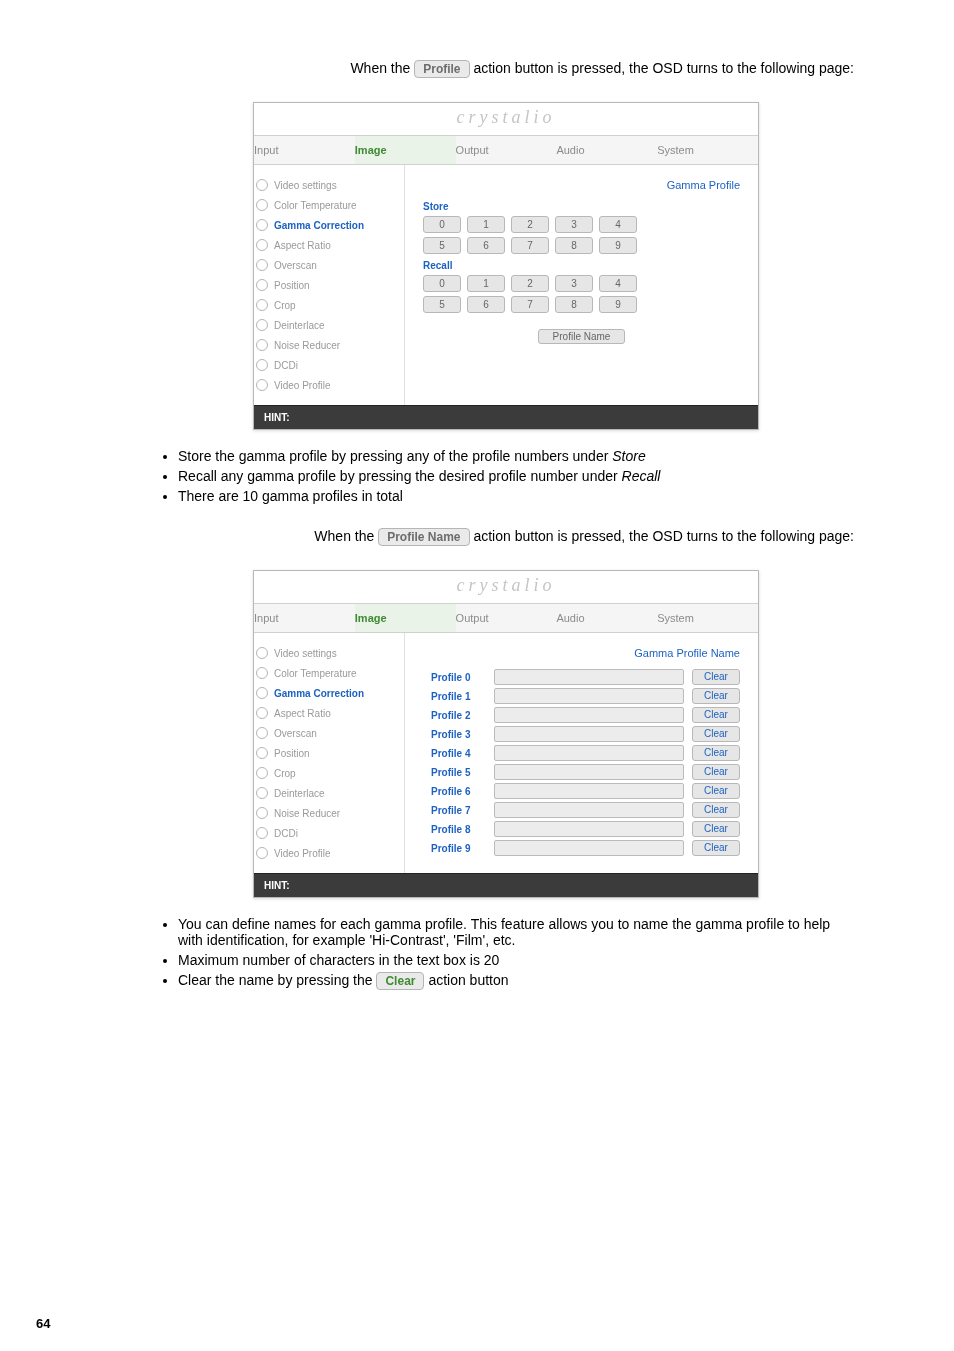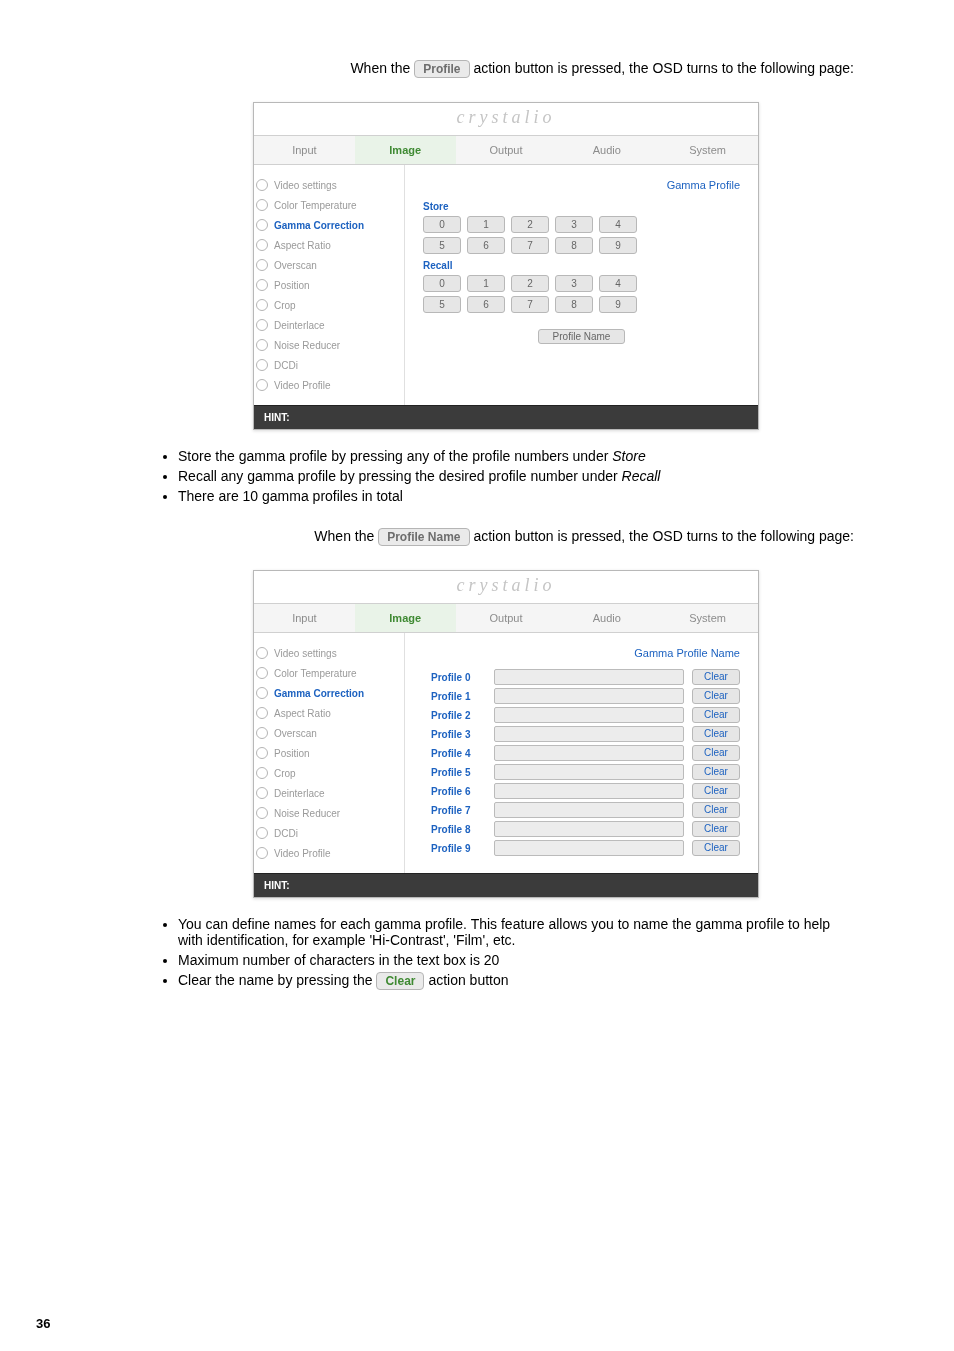--- a/index.html
+++ b/index.html
@@ -56,21 +56,20 @@
   .osd-tabs {
     display: flex;
     background: #f5f5f5;
     border-top: 1px solid #d0d0d0;
     border-bottom: 1px solid #d0d0d0;
     height: 28px;
     font-size: 11px;
   }
   .osd-tab {
     flex: 1;
-    text-align: center;
     line-height: 28px;
     color: #8c8c8c;
   }
   .osd-tab.active { background: #e9f3e8; color:#3f8a33; font-weight:bold }
   .osd-body {
     display: flex;
     min-height: 240px;
   }
   .osd-side {
     width: 150px;
@@ -409,13 +408,13 @@
     <li>Maximum number of characters in the text box is 20</li>
     <li>
       <span>Clear the name by pressing the </span>
       <span class="btn-inline green">Clear</span>
       <span> action button</span>
     </li>
   </ul>
 
 </div>
 
-<div class="page-num">36</div>
+<div class="page-num">64</div>
 
 </body></html>

